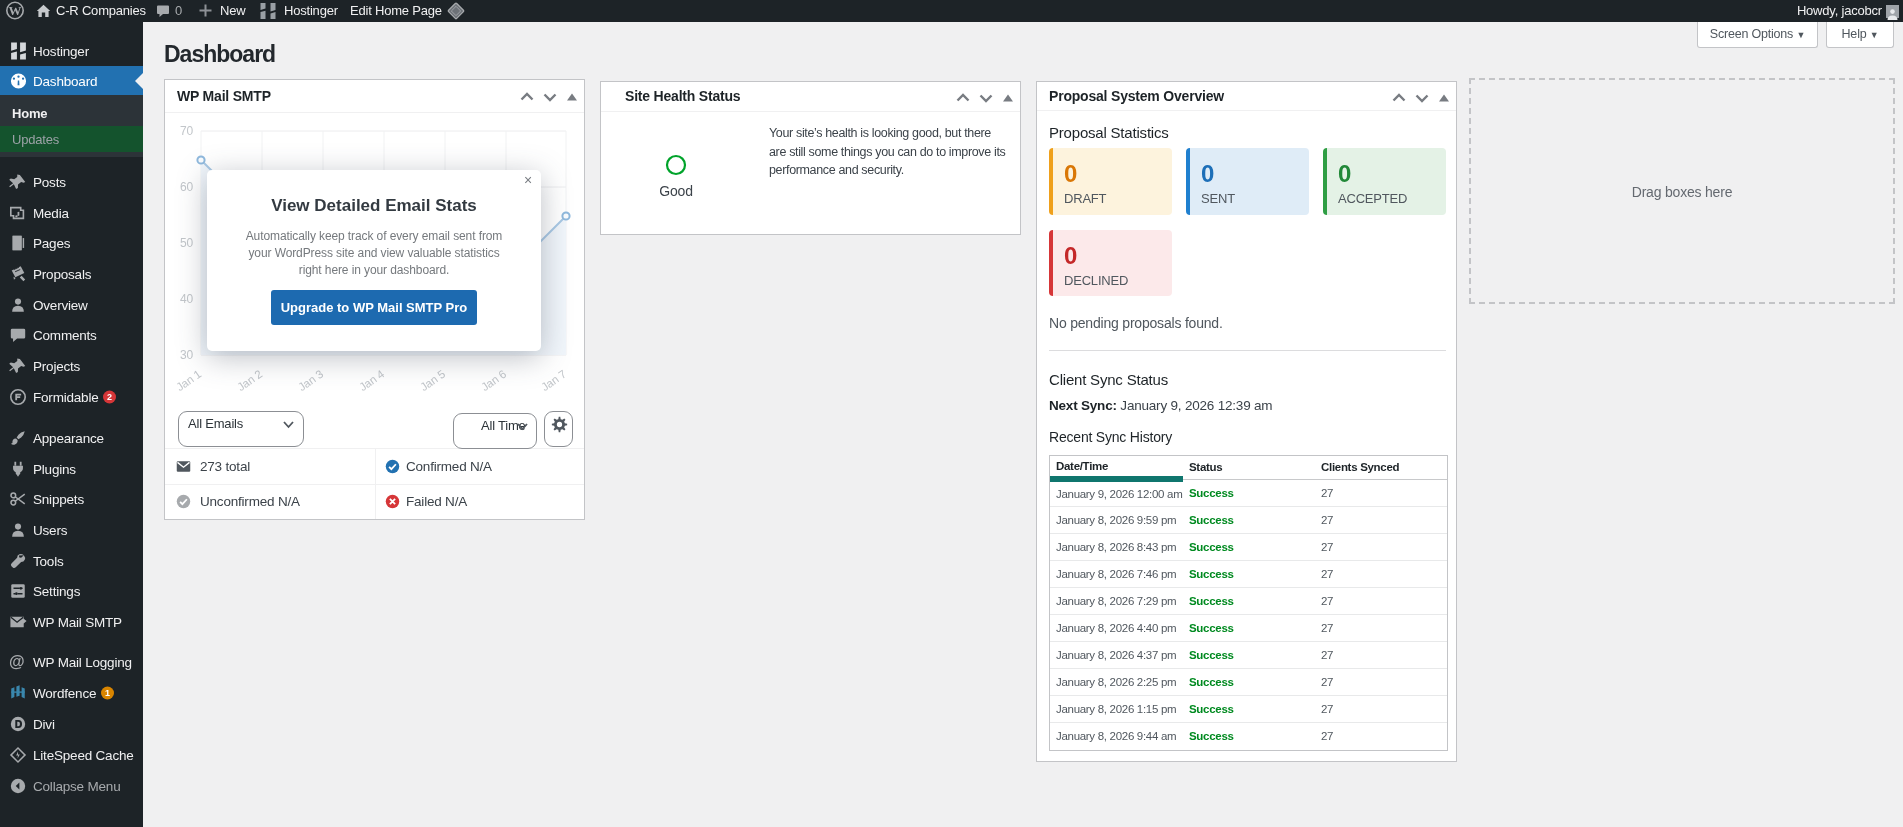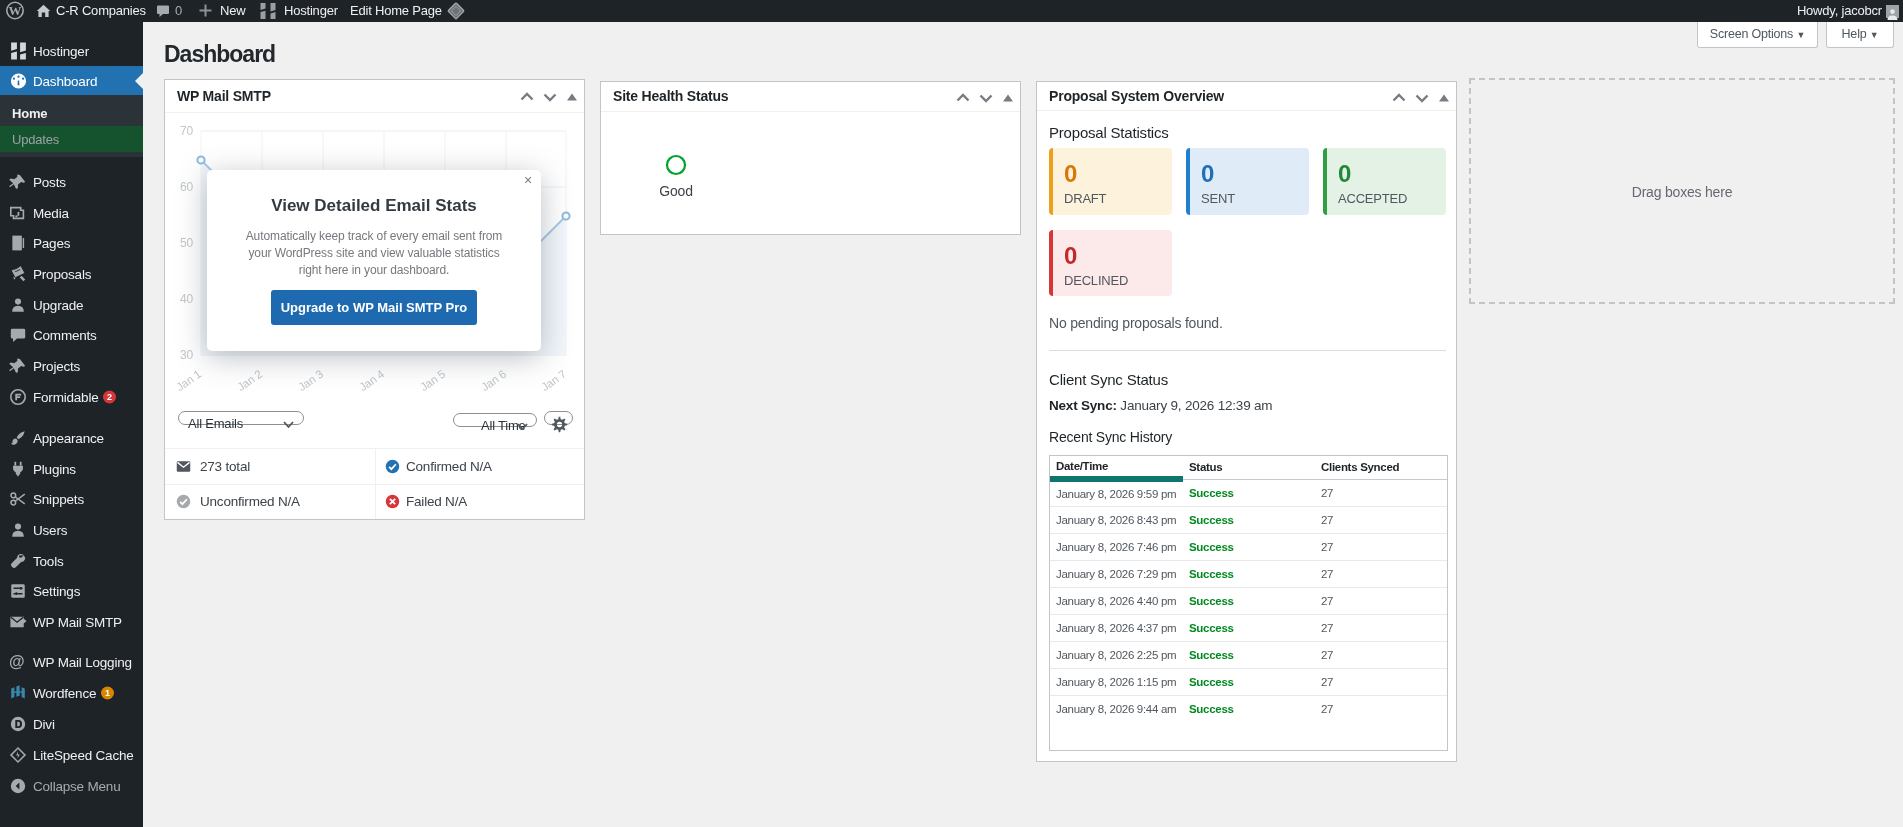--- a/index.html
+++ b/index.html
@@ -9,21 +9,21 @@
 #menu{position:absolute;left:0;top:22px;width:143px;height:805px;background:#1d2327;z-index:50}
 .mi{position:absolute;left:0;width:143px;height:31px;color:#f0f0f1;font-size:13.5px}
 .mi .lbl{position:absolute;left:33px;top:50%;transform:translateY(-50%);white-space:nowrap}
 .mi svg,.mi .igl{position:absolute;left:9px;top:50%;transform:translateY(-50%)}
 .badge{position:absolute;top:50%;transform:translateY(-50%);width:13px;height:13px;border-radius:50%;font-size:9px;line-height:13px;text-align:center;color:#fff;font-weight:bold}
 .box{position:absolute;background:#fff;border:1px solid #c3c4c7}
 .bhead{position:absolute;left:0;top:0;right:0;border-bottom:1px solid #f0f0f1;font-weight:bold;font-size:14px;color:#1d2327}
 .harr{position:absolute;top:0}
 h1{position:absolute;left:164px;top:41px;font-size:23px;font-weight:700;color:#23282d;letter-spacing:-1px}
 .smbtn{position:absolute;top:22px;height:26px;background:#fff;border:1px solid #c3c4c7;border-top:none;border-radius:0 0 3px 3px;font-size:12.5px;color:#50575e;text-align:center;line-height:24px}
-.sel{position:absolute;height:14px;border:1px solid #8c8f94;border-radius:9px;background:#fff;font-size:13px;color:#2c3338;line-height:24px}
+.sel{position:absolute;height:36px;border:1px solid #8c8f94;border-radius:9px;background:#fff;font-size:13px;color:#2c3338;line-height:24px}
 .card{position:absolute;border-radius:4px;padding-left:11px}
 .card .num{font-size:24px;font-weight:bold;margin-top:12px;line-height:28px}
 .card .clb{font-size:13px;color:#50575e;margin-top:3px}
 table.sync{position:absolute;border-collapse:collapse;font-size:11.5px;color:#50575e;table-layout:fixed;letter-spacing:-0.3px}
 table.sync td{white-space:nowrap;overflow:hidden}
 table.sync td,table.sync th{border-bottom:1px solid #e8e9ea;text-align:left;font-weight:normal;padding:0 0 0 6px}
 </style>
 </head>
 <body>
 <div id="abar">
@@ -106,21 +106,21 @@
         <path d="M5 13 L7.5 14.5 L5.5 16.5 Z M14 12 L18 16 L16 18 L12 14 Z" fill="#a7aaad"></path>
         <path d="M5.5 5 L11 2.5 M6.8 7.5 L12.5 5" stroke="#1d2327" stroke-width="1"></path>
       </svg>
       <span class="lbl">Proposals</span>
     </div>
 <div class="mi" style="top:267px">
       <svg width="18" height="18" viewBox="0 0 20 20">
         <circle cx="10" cy="6.2" r="3.4" fill="#a7aaad"></circle>
         <path d="M3.5 17.5 Q3.5 10.8 10 10.8 Q16.5 10.8 16.5 17.5 Z" fill="#a7aaad"></path>
       </svg>
-      <span class="lbl">Upgrade</span>
+      <span class="lbl">Overview</span>
     </div>
 <div class="mi" style="top:297px">
       <svg width="18" height="18" viewBox="0 0 20 20">
         <path d="M2 4.5 Q2 3 3.5 3 L16.5 3 Q18 3 18 4.5 L18 12.5 Q18 14 16.5 14 L9 14 L4.5 17.8 L4.5 14 L3.5 14 Q2 14 2 12.5 Z" fill="#a7aaad"></path>
       </svg>
       <span class="lbl">Comments</span>
     </div>
 <div class="mi" style="top:328px">
       <svg width="18" height="18" viewBox="0 0 20 20">
         <path d="M11 2 L18 9 L16.2 10 L13.5 9.6 L10.4 12.7 L10.8 16.5 L9 18 L5.8 13.2 L2 17 L1 16 L4.8 12.2 L0 9 L1.5 7.2 L5.4 7.6 L8.4 4.6 L8 1.8 Z" fill="#a7aaad" transform="rotate(8 10 10)"></path>
@@ -312,34 +312,35 @@
   <span style="position:absolute;left:35px;top:45px">Unconfirmed N/A</span>
   <svg style="position:absolute;left:220px;top:45px" width="15" height="15" viewBox="0 0 20 20">
         <circle cx="10" cy="10" r="9" fill="#d63638"></circle>
         <path d="M6.5 6.5 L13.5 13.5 M13.5 6.5 L6.5 13.5" stroke="#fff" stroke-width="2.4" fill="none"></path>
       </svg>
   <span style="position:absolute;left:241px;top:45px">Failed N/A</span>
  </div>
 </div>
 
 <div class="box" style="left:600px;top:81px;width:421px;height:154px">
- <div class="bhead" style="height:30px;line-height:29px;padding-left:12px">Site Health Status</div>
+ <div class="bhead" style="height:30px;line-height:29px;padding-left:24px">Site Health Status</div>
  <svg class="harr" style="left:354px;top:8px" width="16" height="16" viewBox="0 0 16 16">
       <path d="M2.5 10.5 L8 5 L13.5 10.5" stroke="#787c82" stroke-width="2.4" fill="none"></path>
     </svg>
  <svg class="harr" style="left:377px;top:8px" width="16" height="16" viewBox="0 0 16 16">
       <path d="M2.5 5.5 L8 11 L13.5 5.5" stroke="#787c82" stroke-width="2.4" fill="none"></path>
     </svg>
  <svg class="harr" style="left:401px;top:10px" width="12" height="12" viewBox="0 0 12 12">
       <path d="M6 2.5 L11 9.5 L1 9.5 Z" fill="#787c82"></path>
     </svg>
  <svg style="position:absolute;left:64px;top:72px" width="22" height="22" viewBox="0 0 22 22">
       <circle cx="11" cy="11" r="9" fill="none" stroke="#00a32a" stroke-width="2.2"></circle>
     </svg>
  <div style="position:absolute;left:45px;top:101px;width:60px;text-align:center;font-size:14px;color:#3c434a">Good</div>
+ <div style="position:absolute;left:168px;top:42px;font-size:12.5px;line-height:18.5px;color:#3c434a;white-space:nowrap;letter-spacing:-0.35px">Your site’s health is looking good, but there<br>are still some things you can do to improve its<br>performance and security.</div>
 </div>
 
 <div class="box" style="left:1036px;top:81px;width:421px;height:681px">
  <div class="bhead" style="height:29px;line-height:28px;padding-left:12px">Proposal System Overview</div>
  <svg class="harr" style="left:354px;top:8px" width="16" height="16" viewBox="0 0 16 16">
       <path d="M2.5 10.5 L8 5 L13.5 10.5" stroke="#787c82" stroke-width="2.4" fill="none"></path>
     </svg>
  <svg class="harr" style="left:377px;top:8px" width="16" height="16" viewBox="0 0 16 16">
       <path d="M2.5 5.5 L8 11 L13.5 5.5" stroke="#787c82" stroke-width="2.4" fill="none"></path>
     </svg>
@@ -370,20 +371,25 @@
  <div style="position:absolute;left:12px;top:347px;font-size:14px;color:#1d2327">Recent Sync History</div>
  <div style="position:absolute;left:12px;top:373px;width:399px;height:296px;border:1px solid #c3c4c7">
   <table class="sync" style="left:0;top:0;width:397px">
    <tbody>
           <tr style="height:23px">
             <th style="width:133px;font-weight:bold;color:#1d2327;border-bottom:6px solid #0f766e">Date/Time</th>
             <th style="width:132px;font-weight:bold;color:#1d2327;border-bottom:1px solid #c8c9cb">Status</th>
             <th style="font-weight:bold;color:#1d2327;border-bottom:1px solid #c8c9cb">Clients Synced</th>
           </tr>
    <tr style="height:27px">
+            <td>January 9, 2026 12:00 am</td>
+            <td style="color:#008a20;font-weight:bold">Success</td>
+            <td>27</td>
+          </tr>
+   <tr style="height:27px">
             <td>January 8, 2026 9:59 pm</td>
             <td style="color:#008a20;font-weight:bold">Success</td>
             <td>27</td>
           </tr>
    <tr style="height:27px">
             <td>January 8, 2026 8:43 pm</td>
             <td style="color:#008a20;font-weight:bold">Success</td>
             <td>27</td>
           </tr>
    <tr style="height:27px">

